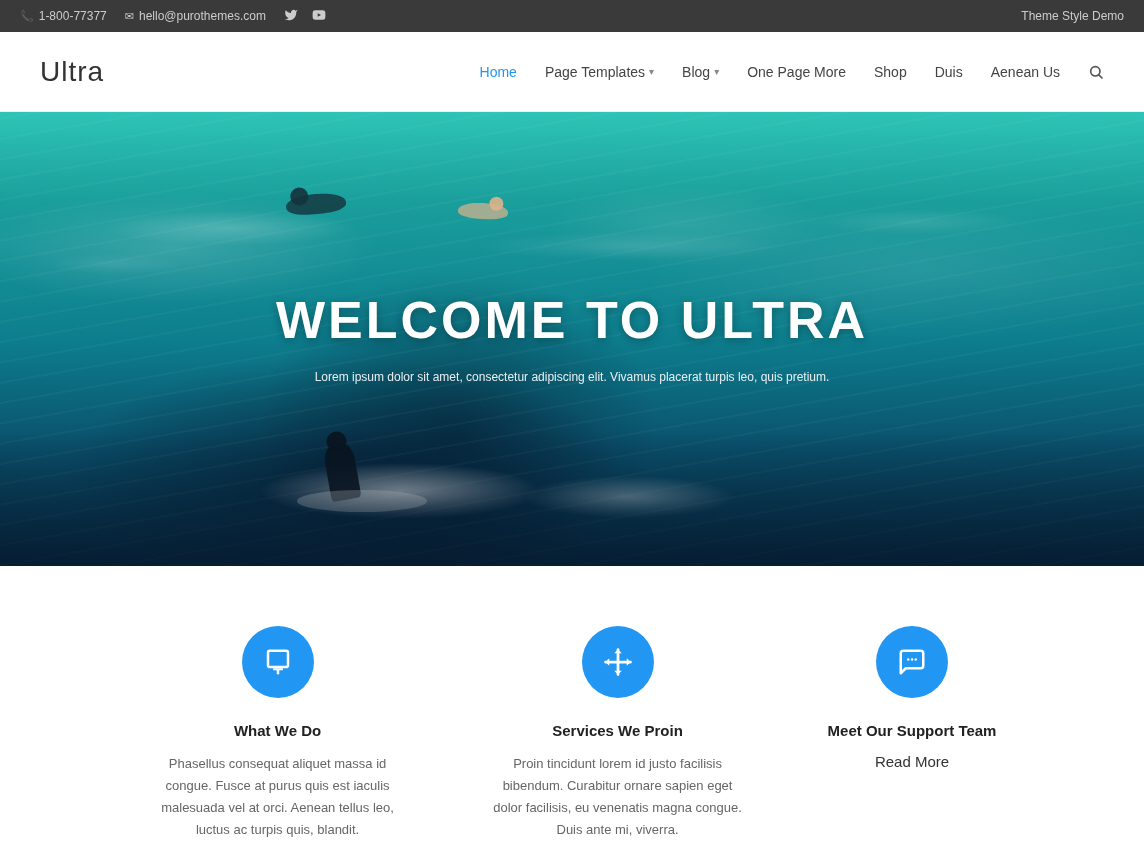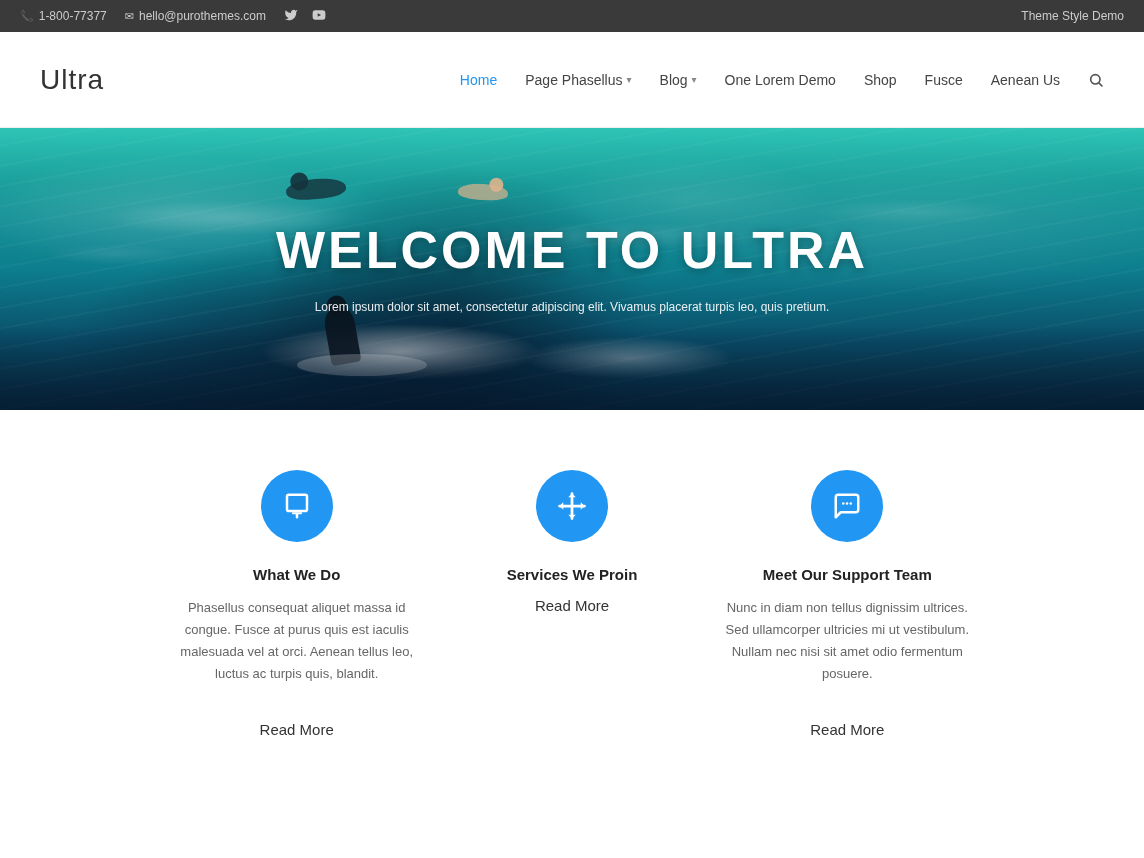--- a/index.html
+++ b/index.html
@@ -40,21 +40,21 @@
     .top-bar-middle {
       display: flex;
       align-items: center;
       gap: 14px;
     }
 
     
     .header {
       background: #fff;
       padding: 0 40px;
-      height: 96px;
+      height: 80px;
       display: flex;
       align-items: center;
       justify-content: space-between;
       border-bottom: 1px solid #eee;
       box-shadow: 0 1px 3px rgba(0,0,0,0.05);
     }
     .logo {
       font-size: 28px;
       font-weight: 300;
       color: #333;
@@ -80,21 +80,21 @@
     }
     .nav-item .chevron {
       font-size: 10px;
       color: #888;
     }
 
     
     .hero {
       position: relative;
       width: 100%;
-      height: 282px;
+      height: 454px;
       overflow: hidden;
       display: flex;
       align-items: center;
       justify-content: center;
       flex-direction: column;
       text-align: center;
     }
     .hero-bg {
       position: absolute;
       inset: 0;
@@ -316,35 +316,35 @@
 </div>
 
 <header class="header">
   <div class="logo">Ultra</div>
   <nav>
     <ul class="nav">
       <li class="nav-item active" style="color:#2196f3;">
         <span>Home</span>
       </li>
       <li class="nav-item">
-        <span>Page Phasellus</span>
+        <span>Page Templates</span>
         <span class="chevron">▾</span>
       </li>
       <li class="nav-item">
         <span>Blog</span>
         <span class="chevron">▾</span>
       </li>
       <li class="nav-item">
-        <span>One Lorem Demo</span>
+        <span>One Page More</span>
       </li>
       <li class="nav-item">
         <span>Shop</span>
       </li>
       <li class="nav-item">
-        <span>Fusce</span>
+        <span>Duis</span>
       </li>
       <li class="nav-item">
         <span>Aenean Us</span>
       </li>
       <li class="nav-item">
         <svg width="16" height="16" viewBox="0 0 24 24" fill="none" stroke="#555" stroke-width="2.5" stroke-linecap="round">
           <circle cx="11" cy="11" r="7"></circle>
             <line x1="21" y1="21" x2="16.65" y2="16.65"></line>
         </svg>
       </li>
@@ -413,31 +413,31 @@
       <svg width="30" height="30" viewBox="0 0 24 24" fill="white">
         <line x1="12" y1="2" x2="12" y2="22" stroke="white" stroke-width="2.2" stroke-linecap="round"></line>
         <line x1="2" y1="12" x2="22" y2="12" stroke="white" stroke-width="2.2" stroke-linecap="round"></line>
         <polyline points="9,5 12,2 15,5" fill="white" stroke="none"></polyline>
         <polyline points="9,19 12,22 15,19" fill="white" stroke="none"></polyline>
         <polyline points="5,9 2,12 5,15" fill="white" stroke="none"></polyline>
         <polyline points="19,9 22,12 19,15" fill="white" stroke="none"></polyline>
       </svg>
     </div>
     <h3 class="feature-title">Services We Proin</h3>
+    <p class="feature-desc">Proin tincidunt lorem id justo facilisis bibendum. Curabitur ornare sapien eget dolor facilisis, eu venenatis magna congue. Duis ante mi, viverra.</p>
     <span class="feature-link">Read More</span>
   </div>
 
   <div class="feature-item">
     <div class="feature-icon">
 
       <svg width="30" height="30" viewBox="0 0 24 24" fill="none">
         <path d="M21 15a2 2 0 01-2 2H7l-4 4V5a2 2 0 012-2h14a2 2 0 012 2z" fill="none" stroke="white" stroke-width="2" stroke-linecap="round" stroke-linejoin="round"></path>
         <circle cx="9" cy="10" r="1" fill="white"></circle>
         <circle cx="12" cy="10" r="1" fill="white"></circle>
         <circle cx="15" cy="10" r="1" fill="white"></circle>
       </svg>
     </div>
     <h3 class="feature-title">Meet Our Support Team</h3>
-    <p class="feature-desc">Nunc in diam non tellus dignissim ultrices. Sed ullamcorper ultricies mi ut vestibulum. Nullam nec nisi sit amet odio fermentum posuere.</p>
     <span class="feature-link">Read More</span>
   </div>
 
 </section>
 
 </body></html>

